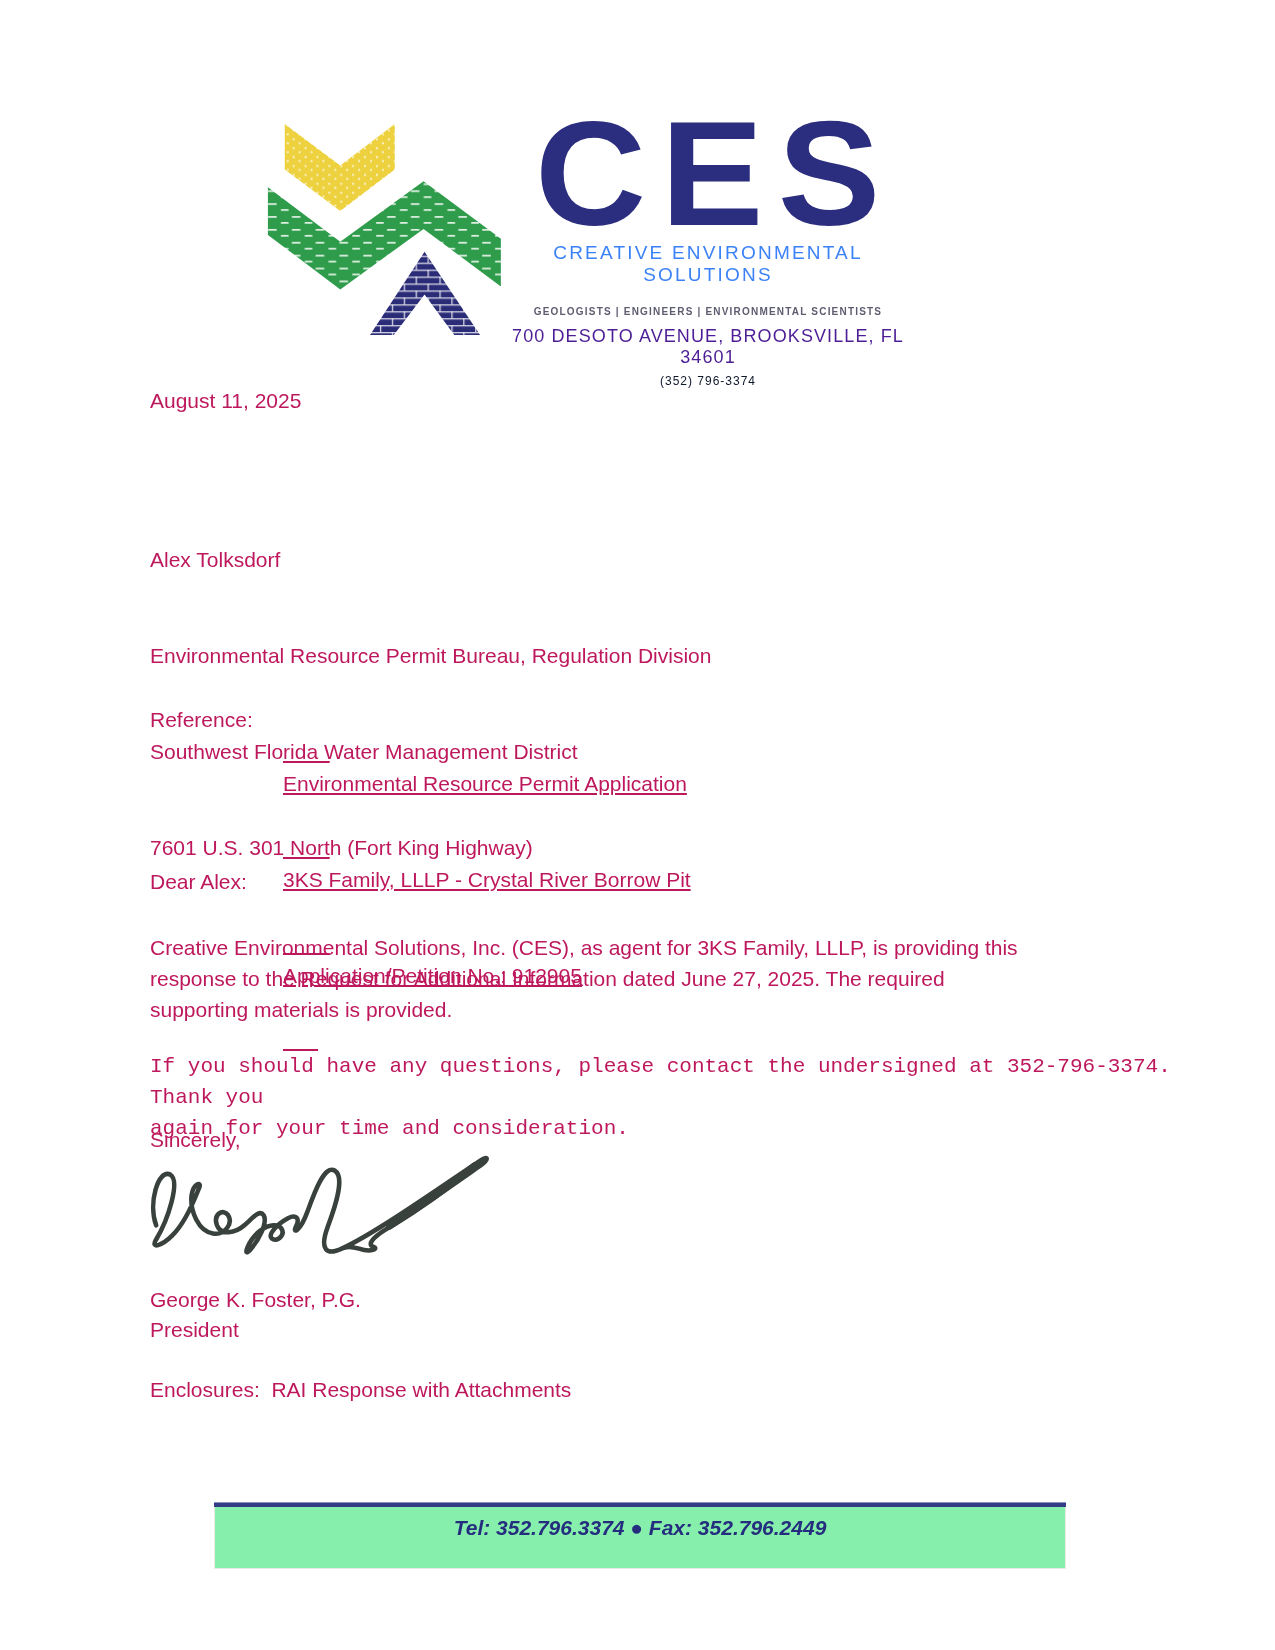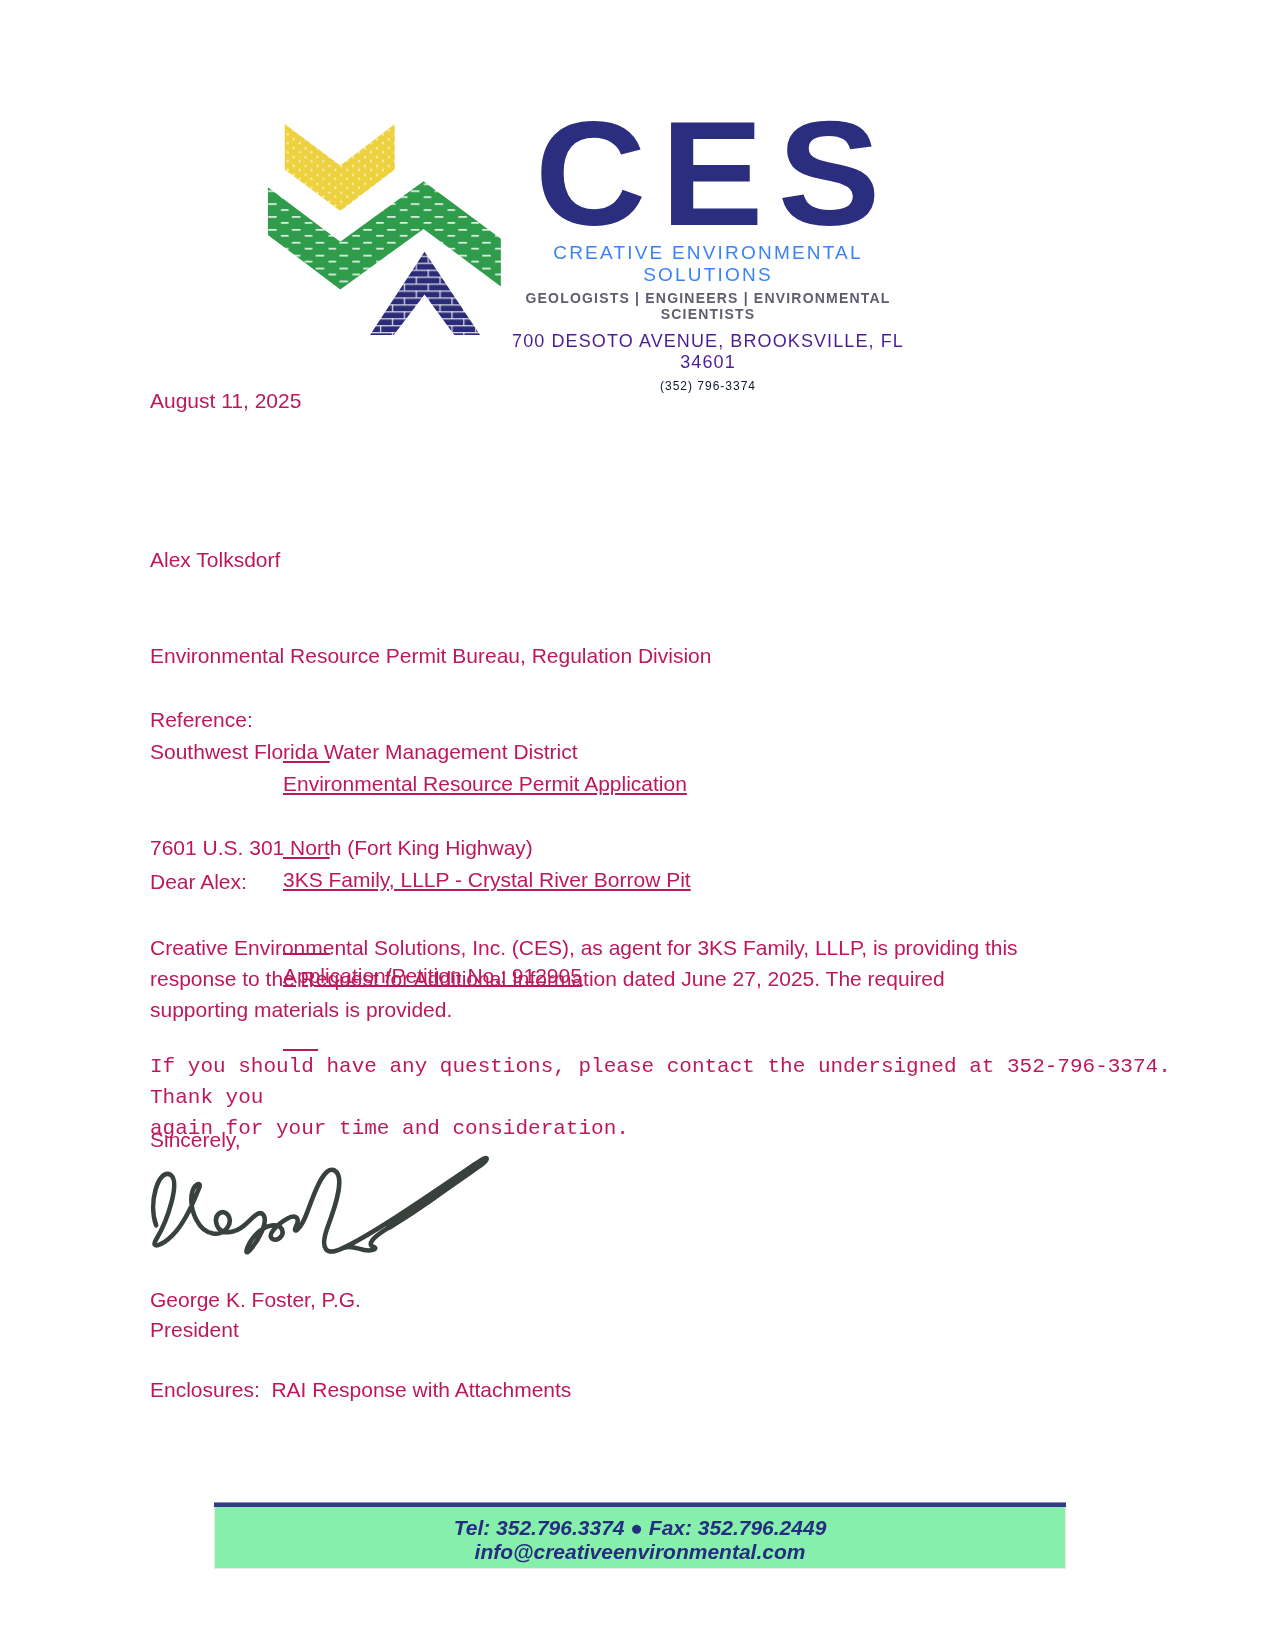--- a/index.html
+++ b/index.html
@@ -32,22 +32,22 @@
     color: #2b2d7e;
     transform: scaleX(1.04);
   }
   .company {
     margin-top: 12px;
     font-size: 19px;
     letter-spacing: 2.2px;
     color: #3b82f6;
   }
   .tagline {
-    margin-top: 4px;
-    font-size: 14px;
+    margin-top: 20px;
+    font-size: 10px;
     font-weight: bold;
     letter-spacing: 1.2px;
     color: #5d5d70;
   }
   .lh-address {
     margin-top: 9px;
     font-size: 18px;
     letter-spacing: 1.1px;
     color: #4c1d95;
   }
@@ -214,17 +214,16 @@
     <div class="abs body-text signer-name">George K. Foster, P.G.</div>
     <div class="abs body-text signer-title">President</div>
 
     <div class="abs body-text enclosures">Enclosures:  RAI Response with Attachments</div>
   </main>
 
   <footer>
     <div class="abs footer-rule"></div>
     <div class="abs footer-box">
       <div class="footer-line">Tel: 352.796.3374 ● Fax: 352.796.2449</div>
-      <div class="footer-line">info@creativeenvironmental.com</div>
     </div>
   </footer>
 
 </div>
 
 </body></html>

